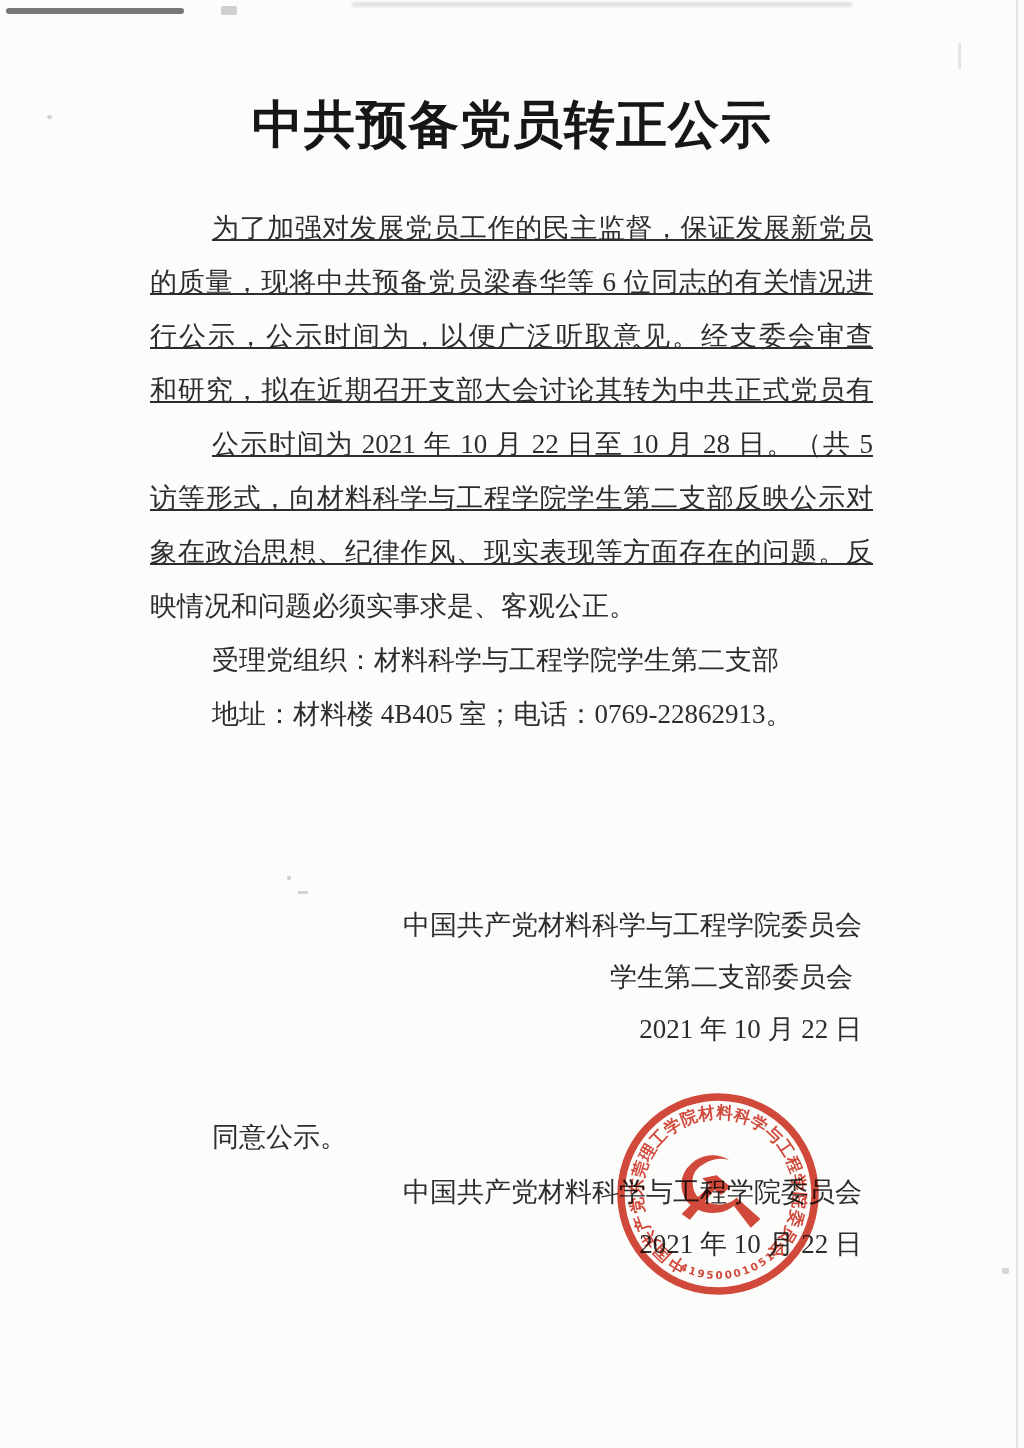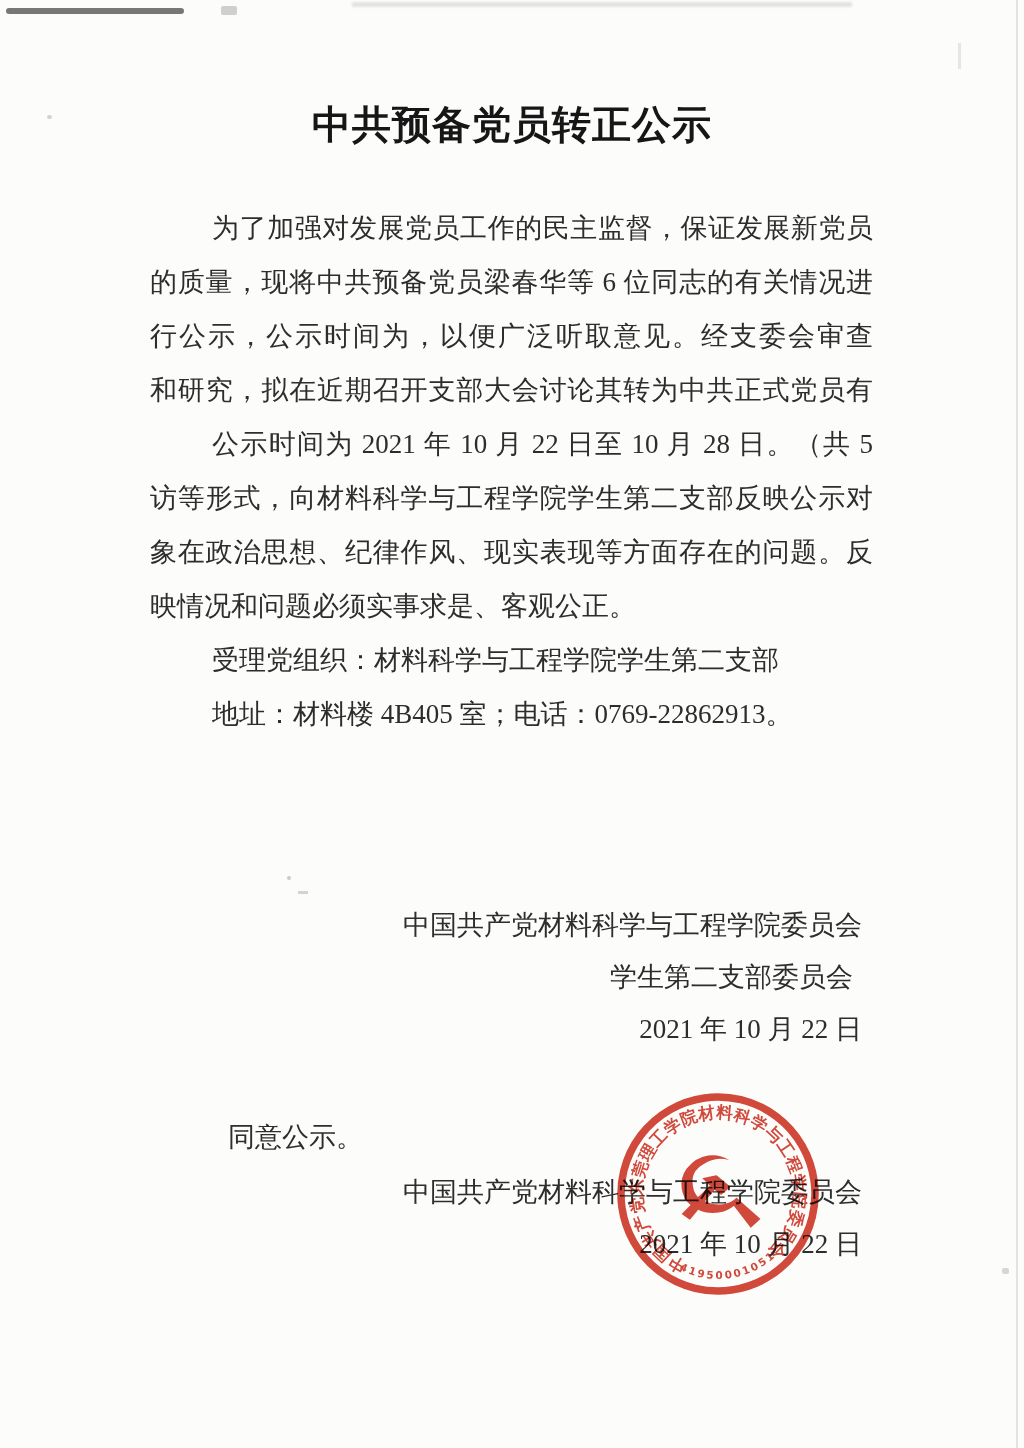--- a/index.html
+++ b/index.html
@@ -29,55 +29,55 @@
   .a8 { left: 47px;  top: 115px;  width: 5px;   height: 4px;  background: #b5b5b5; opacity: .6; border-radius: 50%; }
   .a9 { left: 958px; top: 43px;   width: 3px;   height: 26px; background: #cfcfcf; opacity: .5; }
 
   .doc-title {
     position: absolute;
     top: 100px;
     left: 0;
     width: 100%;
     margin: 0;
     text-align: center;
-    font-size: 39px;
+    font-size: 51px;
     line-height: 50px;
     font-weight: 700;
     letter-spacing: 1px;
     color: #161616;
   }
 
   .doc-body {
     position: absolute;
     left: 150px;
     top: 201px;
     width: 723px;
   }
   .line {
     height: 54px;
     line-height: 54px;
     font-size: 27px;
     white-space: nowrap;
   }
   .doc-body .line { white-space: normal; overflow: hidden; }
-  .just { text-align: justify; text-align-last: justify; }
+  .just { text-align: justify; text-align-last: justify; text-decoration: underline; }
   .indent { text-indent: 62px; }
 
   .sig-block-1 {
     position: absolute;
     top: 899px;
     right: 162px;
     text-align: right;
   }
   .sig-block-1 .line { height: 52px; line-height: 52px; }
   .sig-block-1 .nudge { padding-right: 9px; }
 
   .approval-line {
     position: absolute;
-    left: 228px;
+    left: 212px;
     top: 1110px;
     text-align: right;
   }
 
   .sig-block-2 {
     position: absolute;
     top: 1166px;
     right: 162px;
     text-align: right;
   }

